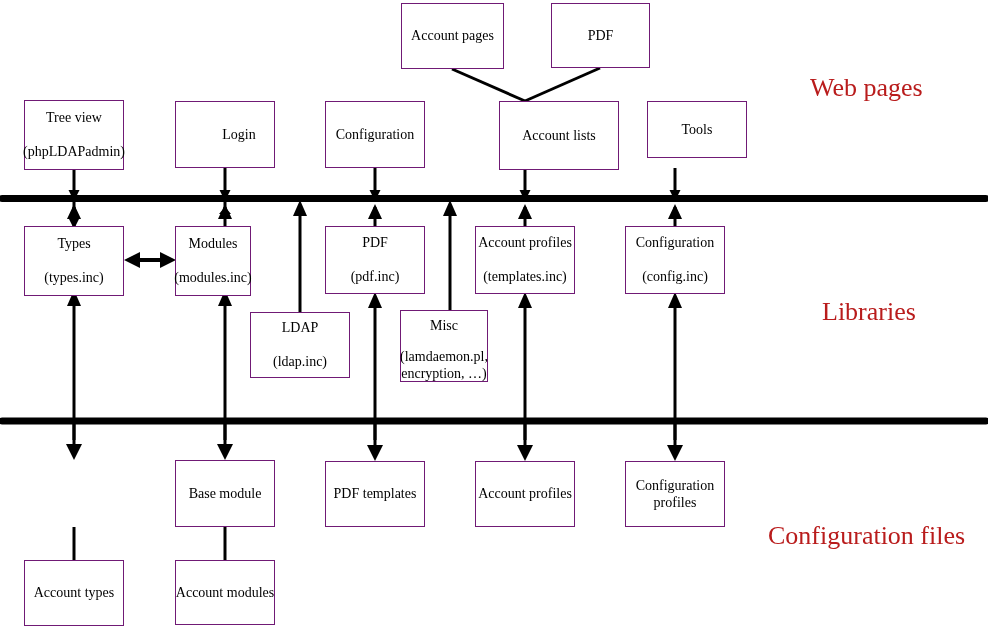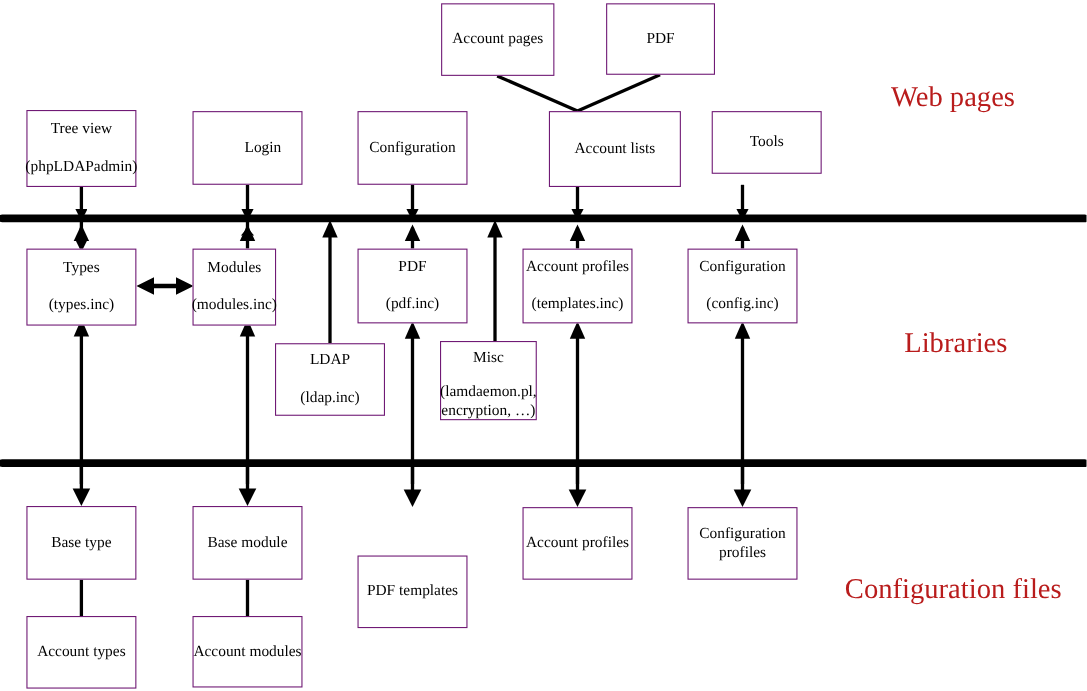--- a/index.html
+++ b/index.html
@@ -222,29 +222,26 @@
     <span class="sub">(ldap.inc)</span>
   </div>
 
   <div class="node stacked wrapped" style="left:400px; top:310px; width:88px; height:72px;">
     <span class="title">Misc</span>
     <span class="sub" style="white-space:normal; line-height:17px;">(lamdaemon.pl, encryption, …)</span>
   </div>
 
   <div class="band-label" style="left:822px; top:297px;">Libraries</div>
 
-  <div class="node" style="left:24px; top:460px; width:100px; height:67px;">
-    <span class="title">Base type</span>
-  </div>
 
   <div class="node" style="left:175px; top:460px; width:100px; height:67px;">
     <span class="title">Base module</span>
   </div>
 
-  <div class="node" style="left:325px; top:461px; width:100px; height:66px;margin-top:44px;">
+  <div class="node" style="left:325px; top:461px; width:100px; height:66px;">
     <span class="title">PDF templates</span>
   </div>
 
   <div class="node" style="left:475px; top:461px; width:100px; height:66px;">
     <span class="title">Account profiles</span>
   </div>
 
   <div class="node wrapped" style="left:625px; top:461px; width:100px; height:66px;">
     <span class="title">Configuration profiles</span>
   </div>

